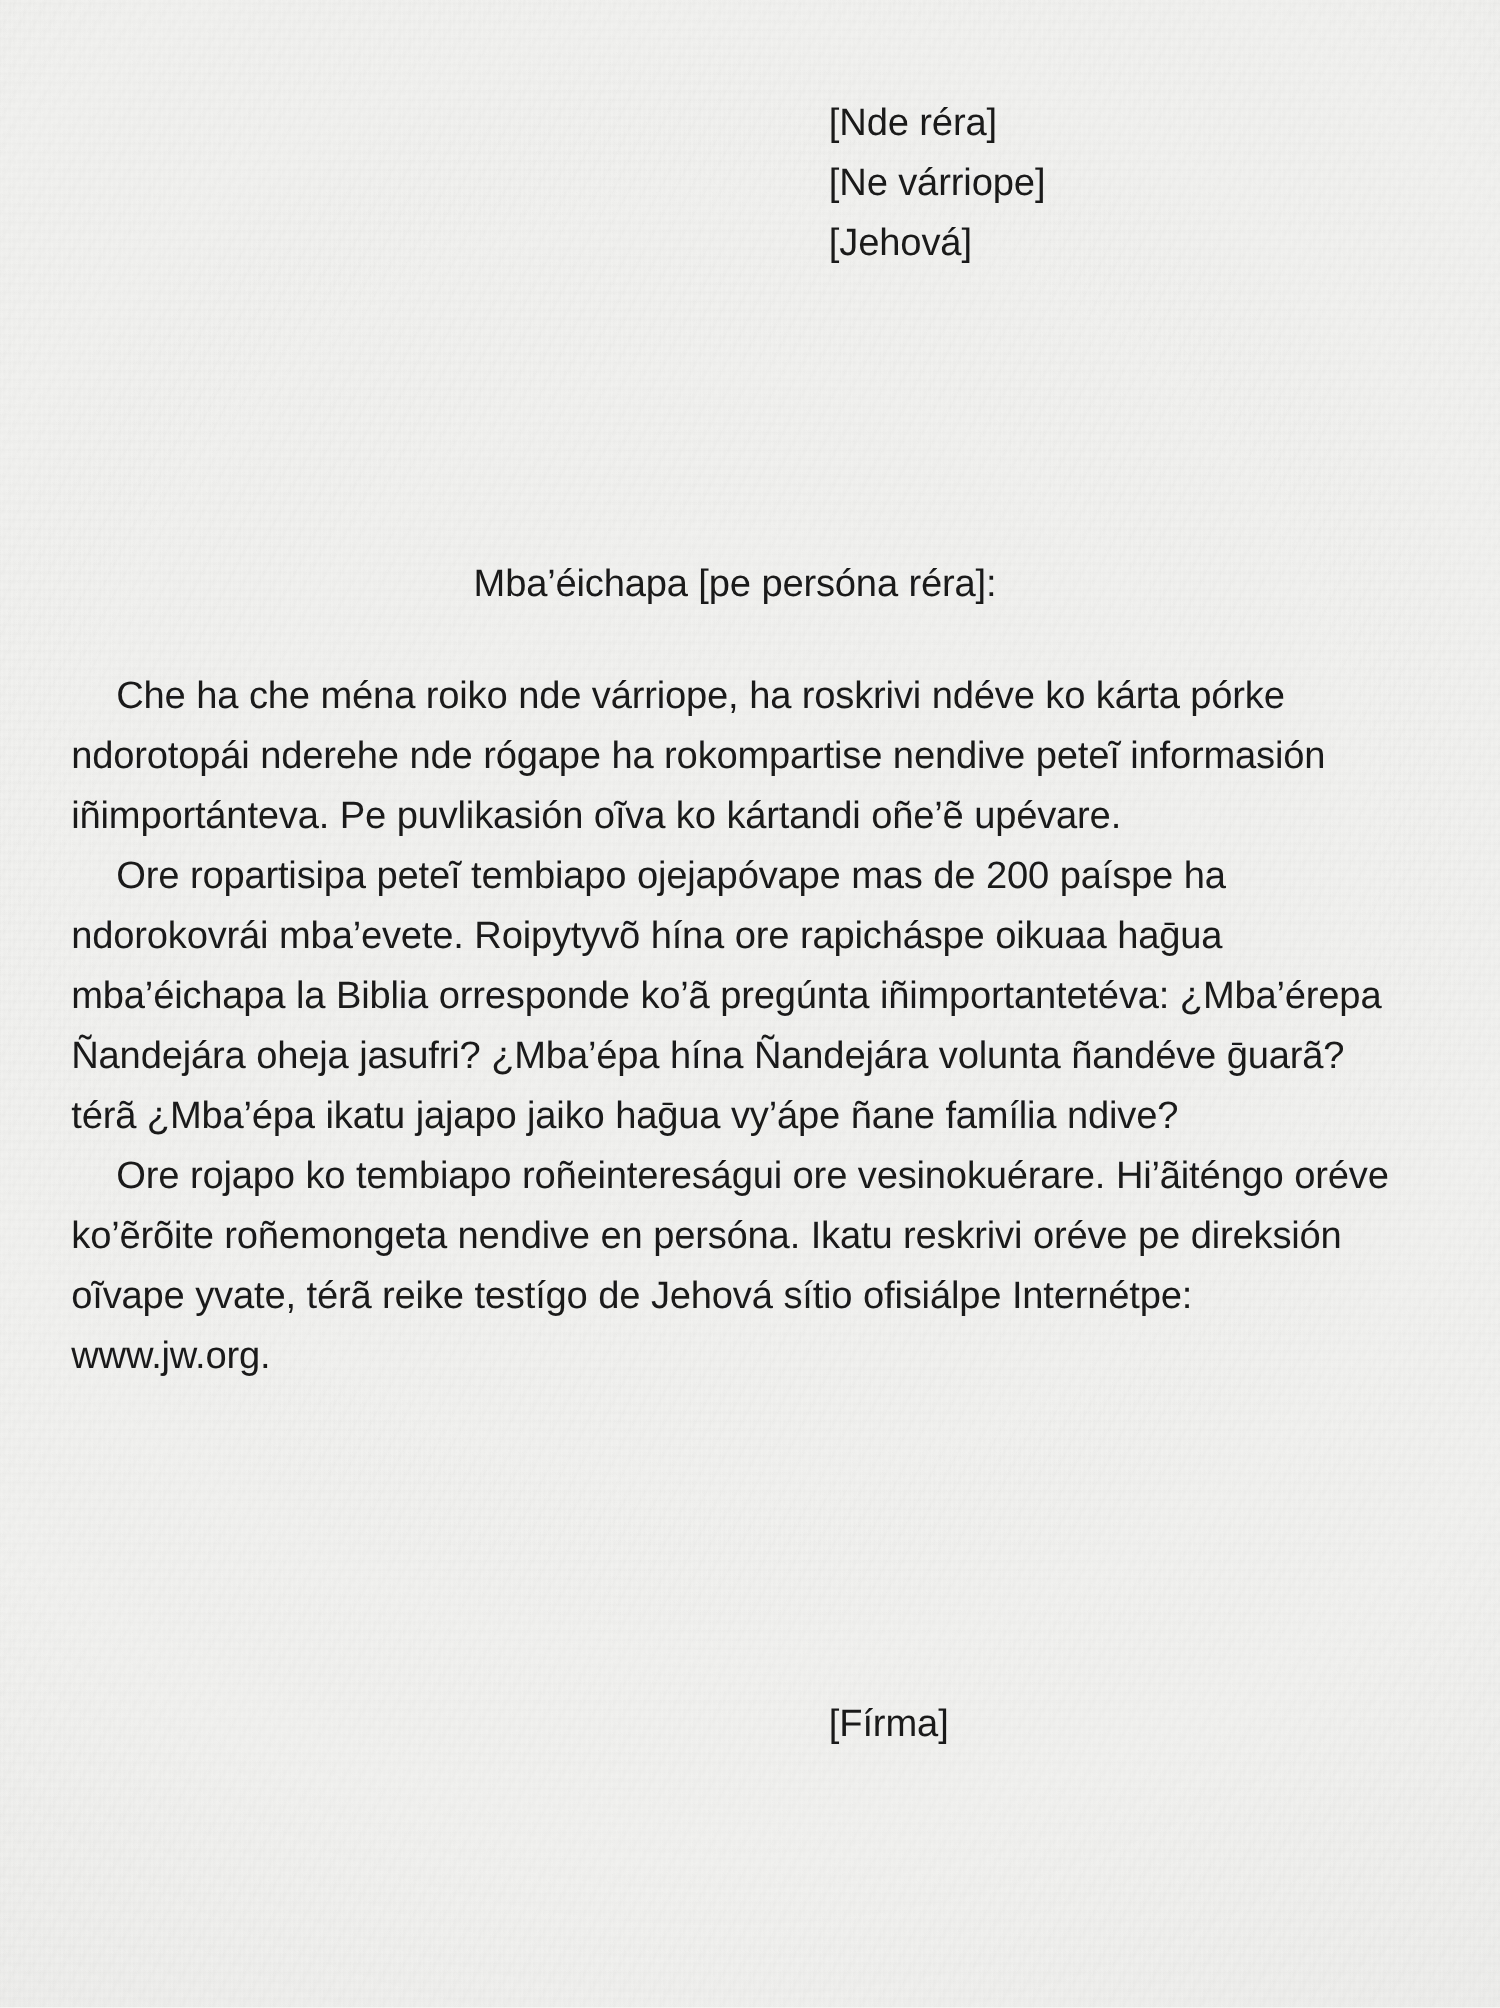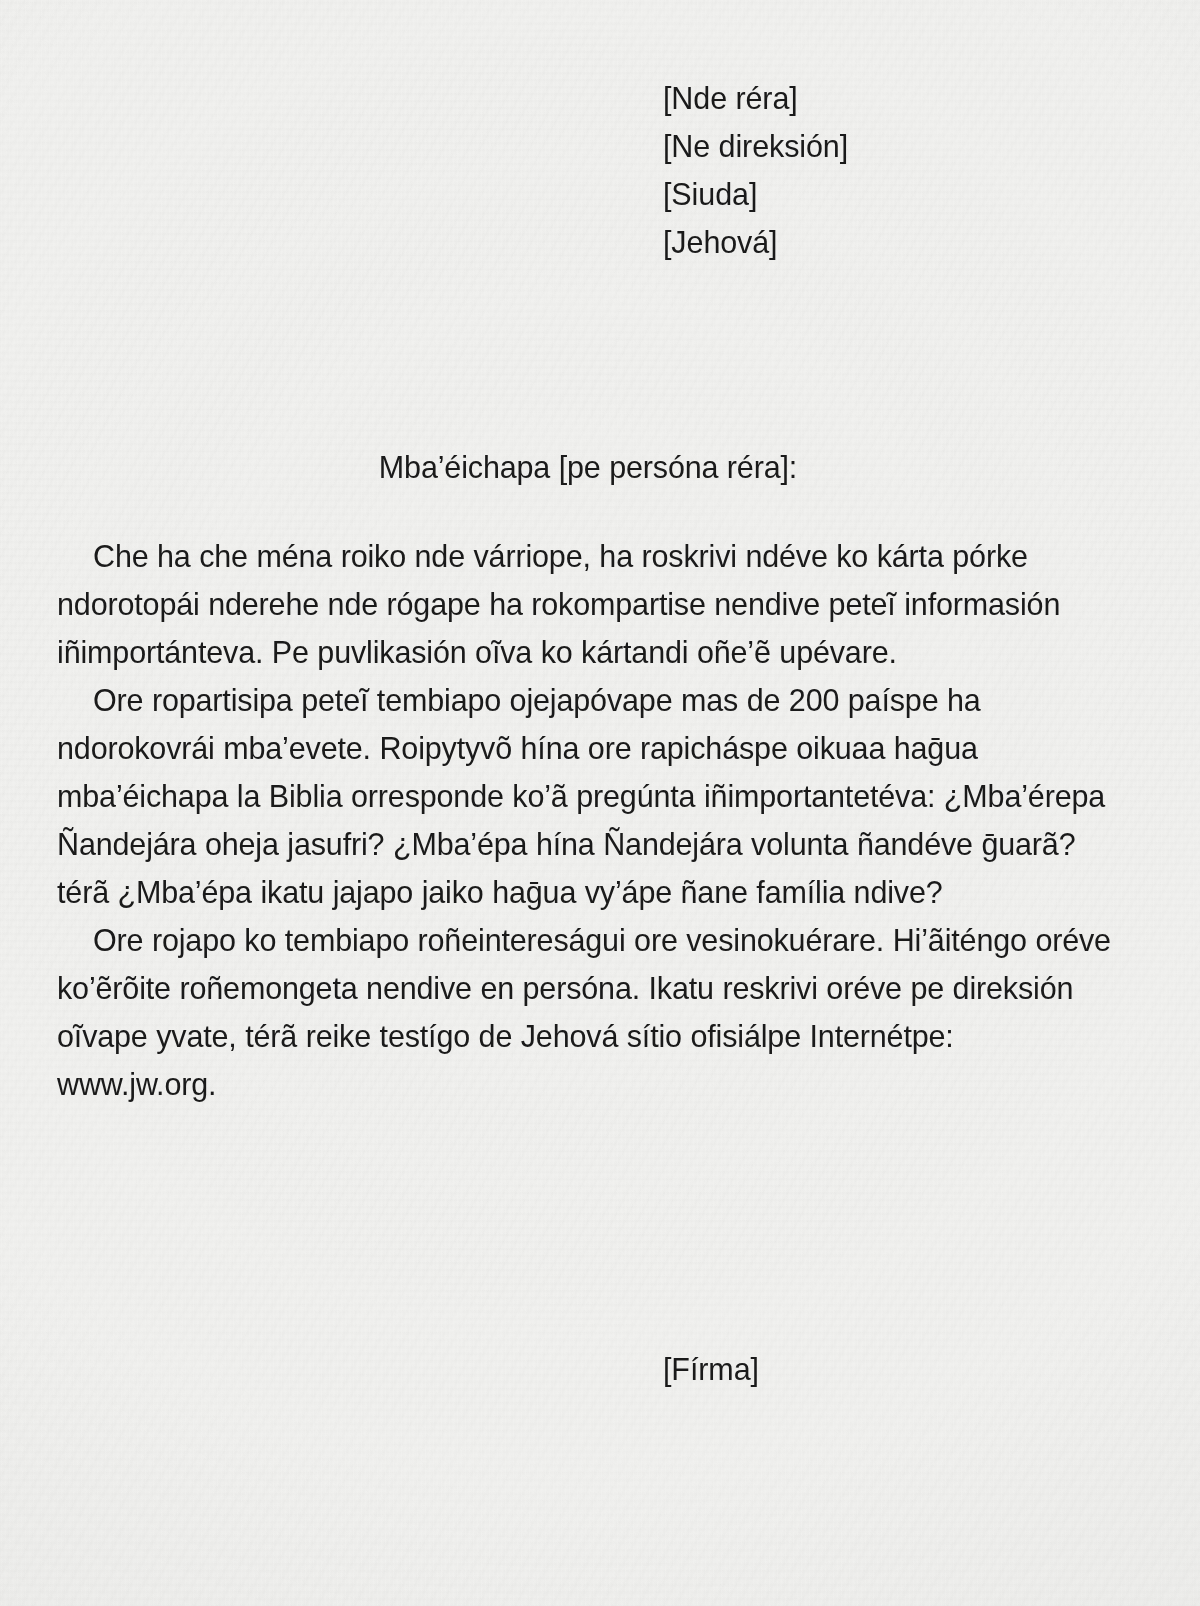--- a/index.html
+++ b/index.html
@@ -103,34 +103,33 @@
     font-size: 30.5px;
     line-height: 48px;
     letter-spacing: -0.1px;
   }
   .closing-line {
     white-space: nowrap;
     margin: 0;
   }
   .signature-line {
     white-space: nowrap;
-    margin: 34px 0 0 0;
+    margin: 44px 0 0 0;
   }
 </style>
 </head>
 <body style="background-color: rgb(241, 241, 239); color: rgb(26, 26, 26);">
 
 <div class="paper-texture"></div>
 
 <div class="page">
 
   <div class="letter-header">
     <div class="header-line">[Nde réra]</div>
-    <div class="header-line">[Ne direksión]</div>
-    <div class="header-line">[Siuda]</div>
+    <div class="header-line">[Ne várriope]</div>
     <div class="header-line">[Jehová]</div>
   </div>
 
   <div class="letter-body">
     <p class="salutation">Mba’éichapa [pe persóna réra]:</p>
     <p class="body-paragraph">Che ha che ména roiko nde várriope, ha roskrivi ndéve ko kárta pórke ndorotopái nderehe nde rógape ha rokompartise nendive peteĩ informasión iñimportánteva. Pe puvlikasión oĩva ko kártandi oñe’ẽ upévare.</p>
     <p class="body-paragraph">Ore ropartisipa peteĩ tembiapo ojejapóvape mas de 200 paíspe ha ndorokovrái mba’evete. Roipytyvõ hína ore rapicháspe oikuaa haḡua mba’éichapa la Biblia orresponde ko’ã pregúnta iñimportantetéva: ¿Mba’érepa Ñandejára oheja jasufri? ¿Mba’épa hína Ñandejára volunta ñandéve ḡuarã? térã ¿Mba’épa ikatu jajapo jaiko haḡua vy’ápe ñane família ndive?</p>
     <p class="body-paragraph">Ore rojapo ko tembiapo roñeintereságui ore vesinokuérare. Hi’ãiténgo oréve ko’ẽrõite roñemongeta nendive en persóna. Ikatu reskrivi oréve pe direksión oĩvape yvate, térã reike testígo de Jehová sítio ofisiálpe Internétpe: www.jw.org.</p>
   </div>
 

